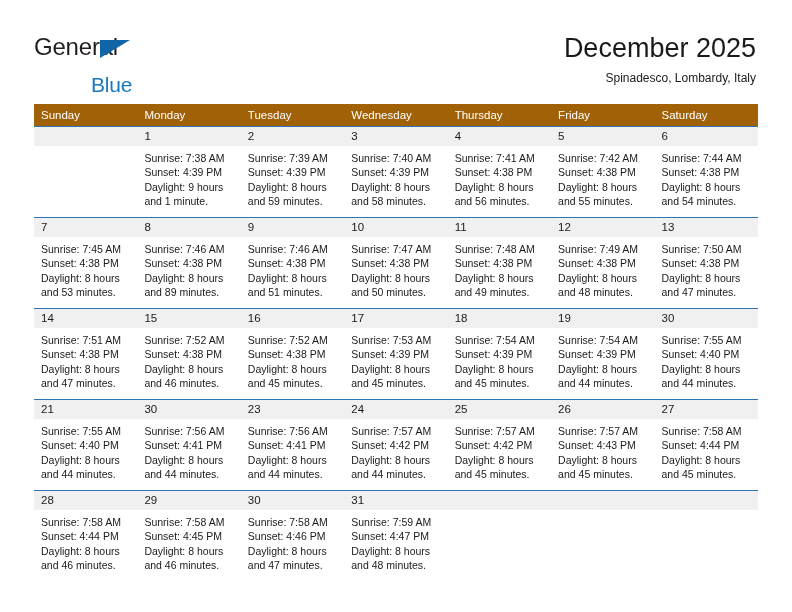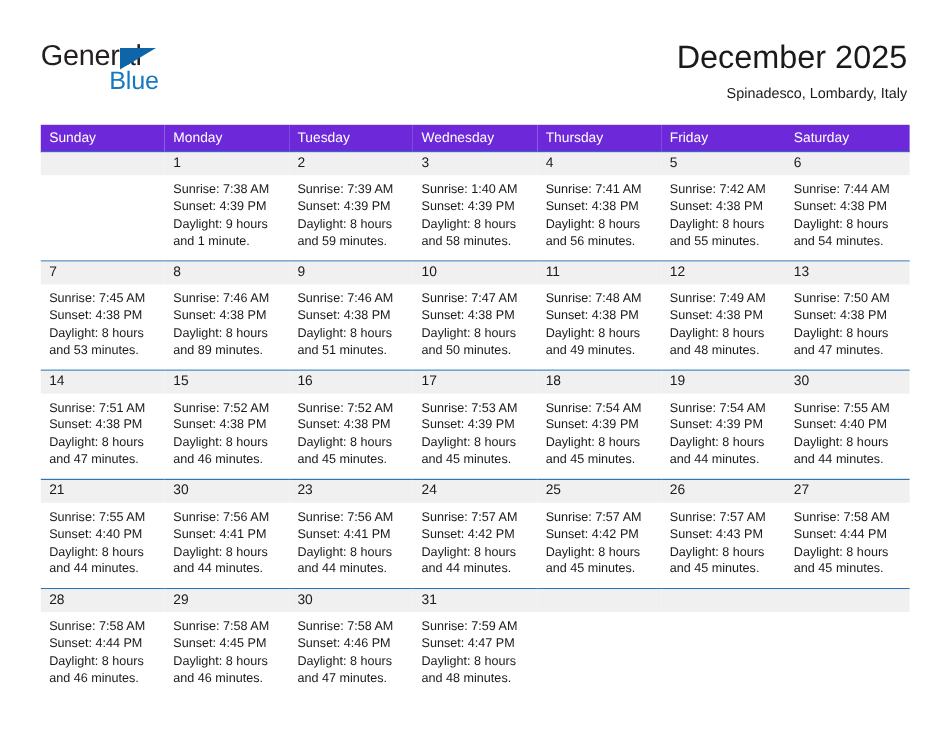--- a/index.html
+++ b/index.html
@@ -52,21 +52,21 @@
     left: 66px;
     top: 4px;
     width: 0;
     height: 0;
     border-left: 30px solid #1065a8;
     border-bottom: 18px solid transparent;
   }
   .logo-blue {
     position: absolute;
     left: 57px;
-    top: 21px;
+    top: 38px;
     font-size: 21px;
     letter-spacing: -0.2px;
     color: #1778c0;
     line-height: 22px;
   }
 
   .title-block {
     position: absolute;
     right: 36px;
     top: 32px;
@@ -90,21 +90,21 @@
   
   .calendar {
     position: absolute;
     left: 34px;
     top: 104px;
     width: 724px;
     border-collapse: collapse;
     table-layout: fixed;
   }
   .calendar th {
-    background: #6d28d9;
+    background: #a16207;
     color: #ffffff;
     font-size: 11.5px;
     font-weight: normal;
     text-align: left;
     padding: 5px 0 5px 7px;
     height: 12px;
     border: none;
   }
   .calendar td {
     vertical-align: top;
@@ -200,21 +200,21 @@
                 <div>Sunset: 4:39 PM</div>
                 <div>Daylight: 8 hours</div>
                 <div>and 59 minutes.</div>
               </div>
             </div>
           </td>
           <td>
             <div class="daycell">
               <div class="daynum-band">3</div>
               <div class="dayinfo">
-                <div>Sunrise: 1:40 AM</div>
+                <div>Sunrise: 7:40 AM</div>
                 <div>Sunset: 4:39 PM</div>
                 <div>Daylight: 8 hours</div>
                 <div>and 58 minutes.</div>
               </div>
             </div>
           </td>
           <td>
             <div class="daycell">
               <div class="daynum-band">4</div>
               <div class="dayinfo">

